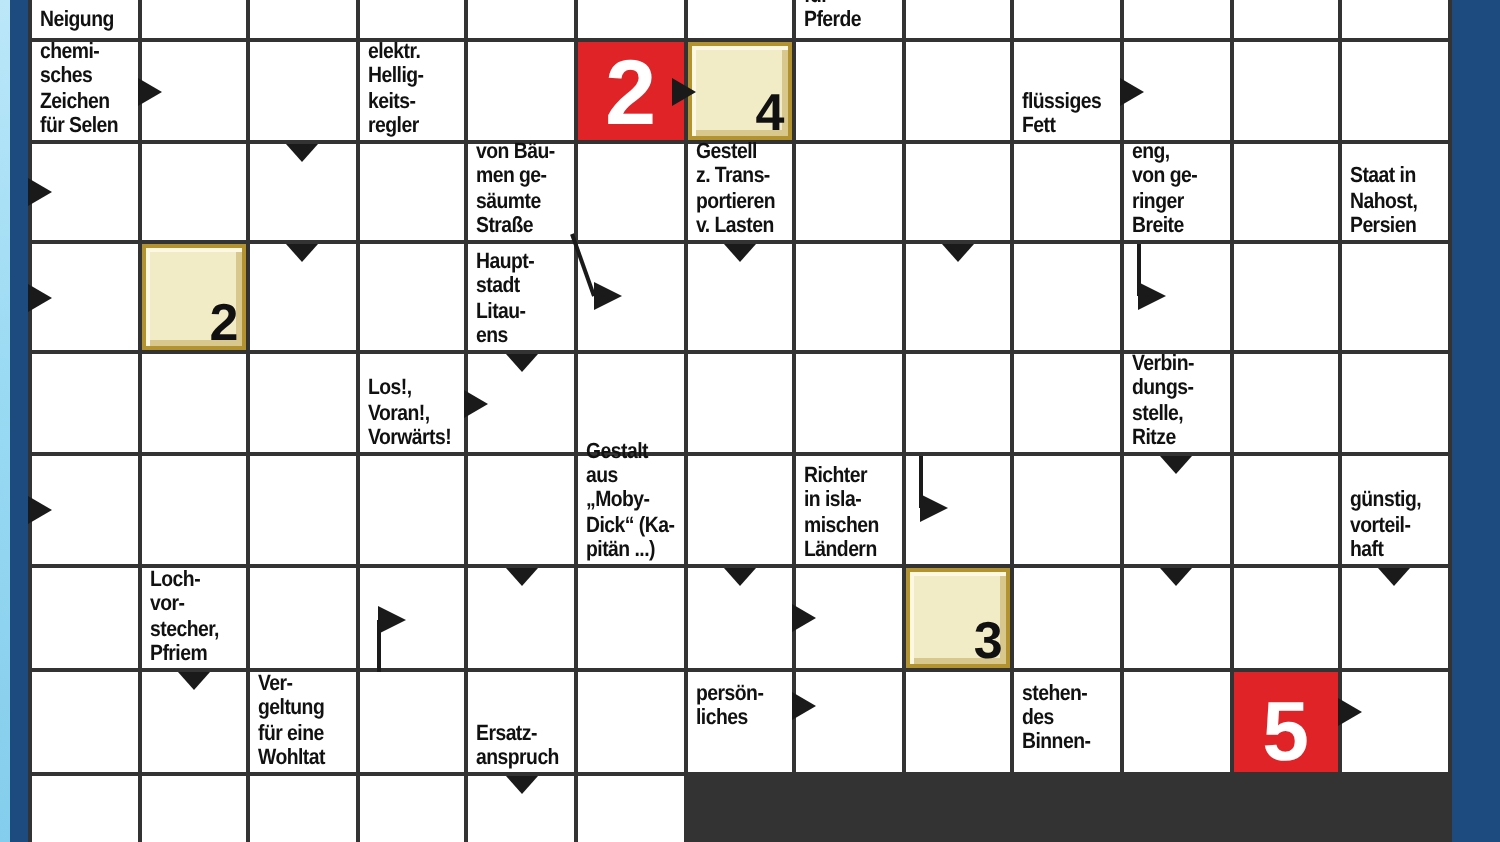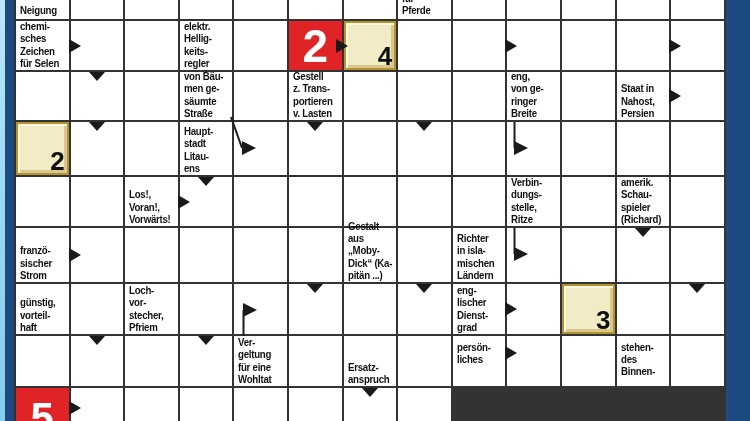--- a/index.html
+++ b/index.html
@@ -81,20 +81,24 @@
         <div class="cell red">
           <span class="red-num">2</span>
         </div>
         <div class="cell beige">
           <div class="bevel"></div>
           <span class="beige-num">4</span>
           <div class="arr-right" style="left: -8px;"></div>
         </div>
         <div class="cell"></div>
         <div class="cell"></div>
+        <div class="cell clue">
+          <span class="clue-text">flüssiges
+Fett</span>
+        </div>
         <div class="cell">
           <div class="arr-right"></div>
         </div>
         <div class="cell"></div>
         <div class="cell"></div>
         <div class="cell">
           <div class="arr-right"></div>
         </div>
         <div class="cell"></div>
         <div class="cell">
@@ -185,32 +189,21 @@
         <div class="cell"></div>
         <div class="cell"></div>
         <div class="cell"></div>
         <div class="cell clue">
           <span class="clue-text">Verbin-
 dungs-
 stelle,
 Ritze</span>
         </div>
         <div class="cell"></div>
-        <div class="cell clue">
-          <span class="clue-text">amerik.
-Schau-
-spieler
-(Richard)</span>
-        </div>
-        <div class="cell"></div>
-        <div class="cell clue">
-          <span class="clue-text">franzö-
-sischer
-Strom</span>
-        </div>
+        <div class="cell"></div>
         <div class="cell">
           <div class="arr-right"></div>
         </div>
         <div class="cell"></div>
         <div class="cell"></div>
         <div class="cell"></div>
         <div class="cell"></div>
         <div class="cell clue">
           <span class="clue-text">Gestalt aus
 „Moby-
@@ -253,26 +246,20 @@
             <line x1="9.5" y1="52" x2="9.5" y2="26" stroke="#1a1a1a" stroke-width="2"></line>
             <polygon points="9,19 23,26 9,33" fill="#1a1a1a"></polygon>
           </svg>
         </div>
         <div class="cell">
           <div class="arr-down"></div>
         </div>
         <div class="cell"></div>
         <div class="cell">
           <div class="arr-down"></div>
-        </div>
-        <div class="cell clue">
-          <span class="clue-text">eng-
-lischer
-Dienst-
-grad</span>
         </div>
         <div class="cell">
           <div class="arr-right"></div>
         </div>
         <div class="cell beige">
           <div class="bevel"></div>
           <span class="beige-num">3</span>
         </div>
         <div class="cell"></div>
         <div class="cell">

